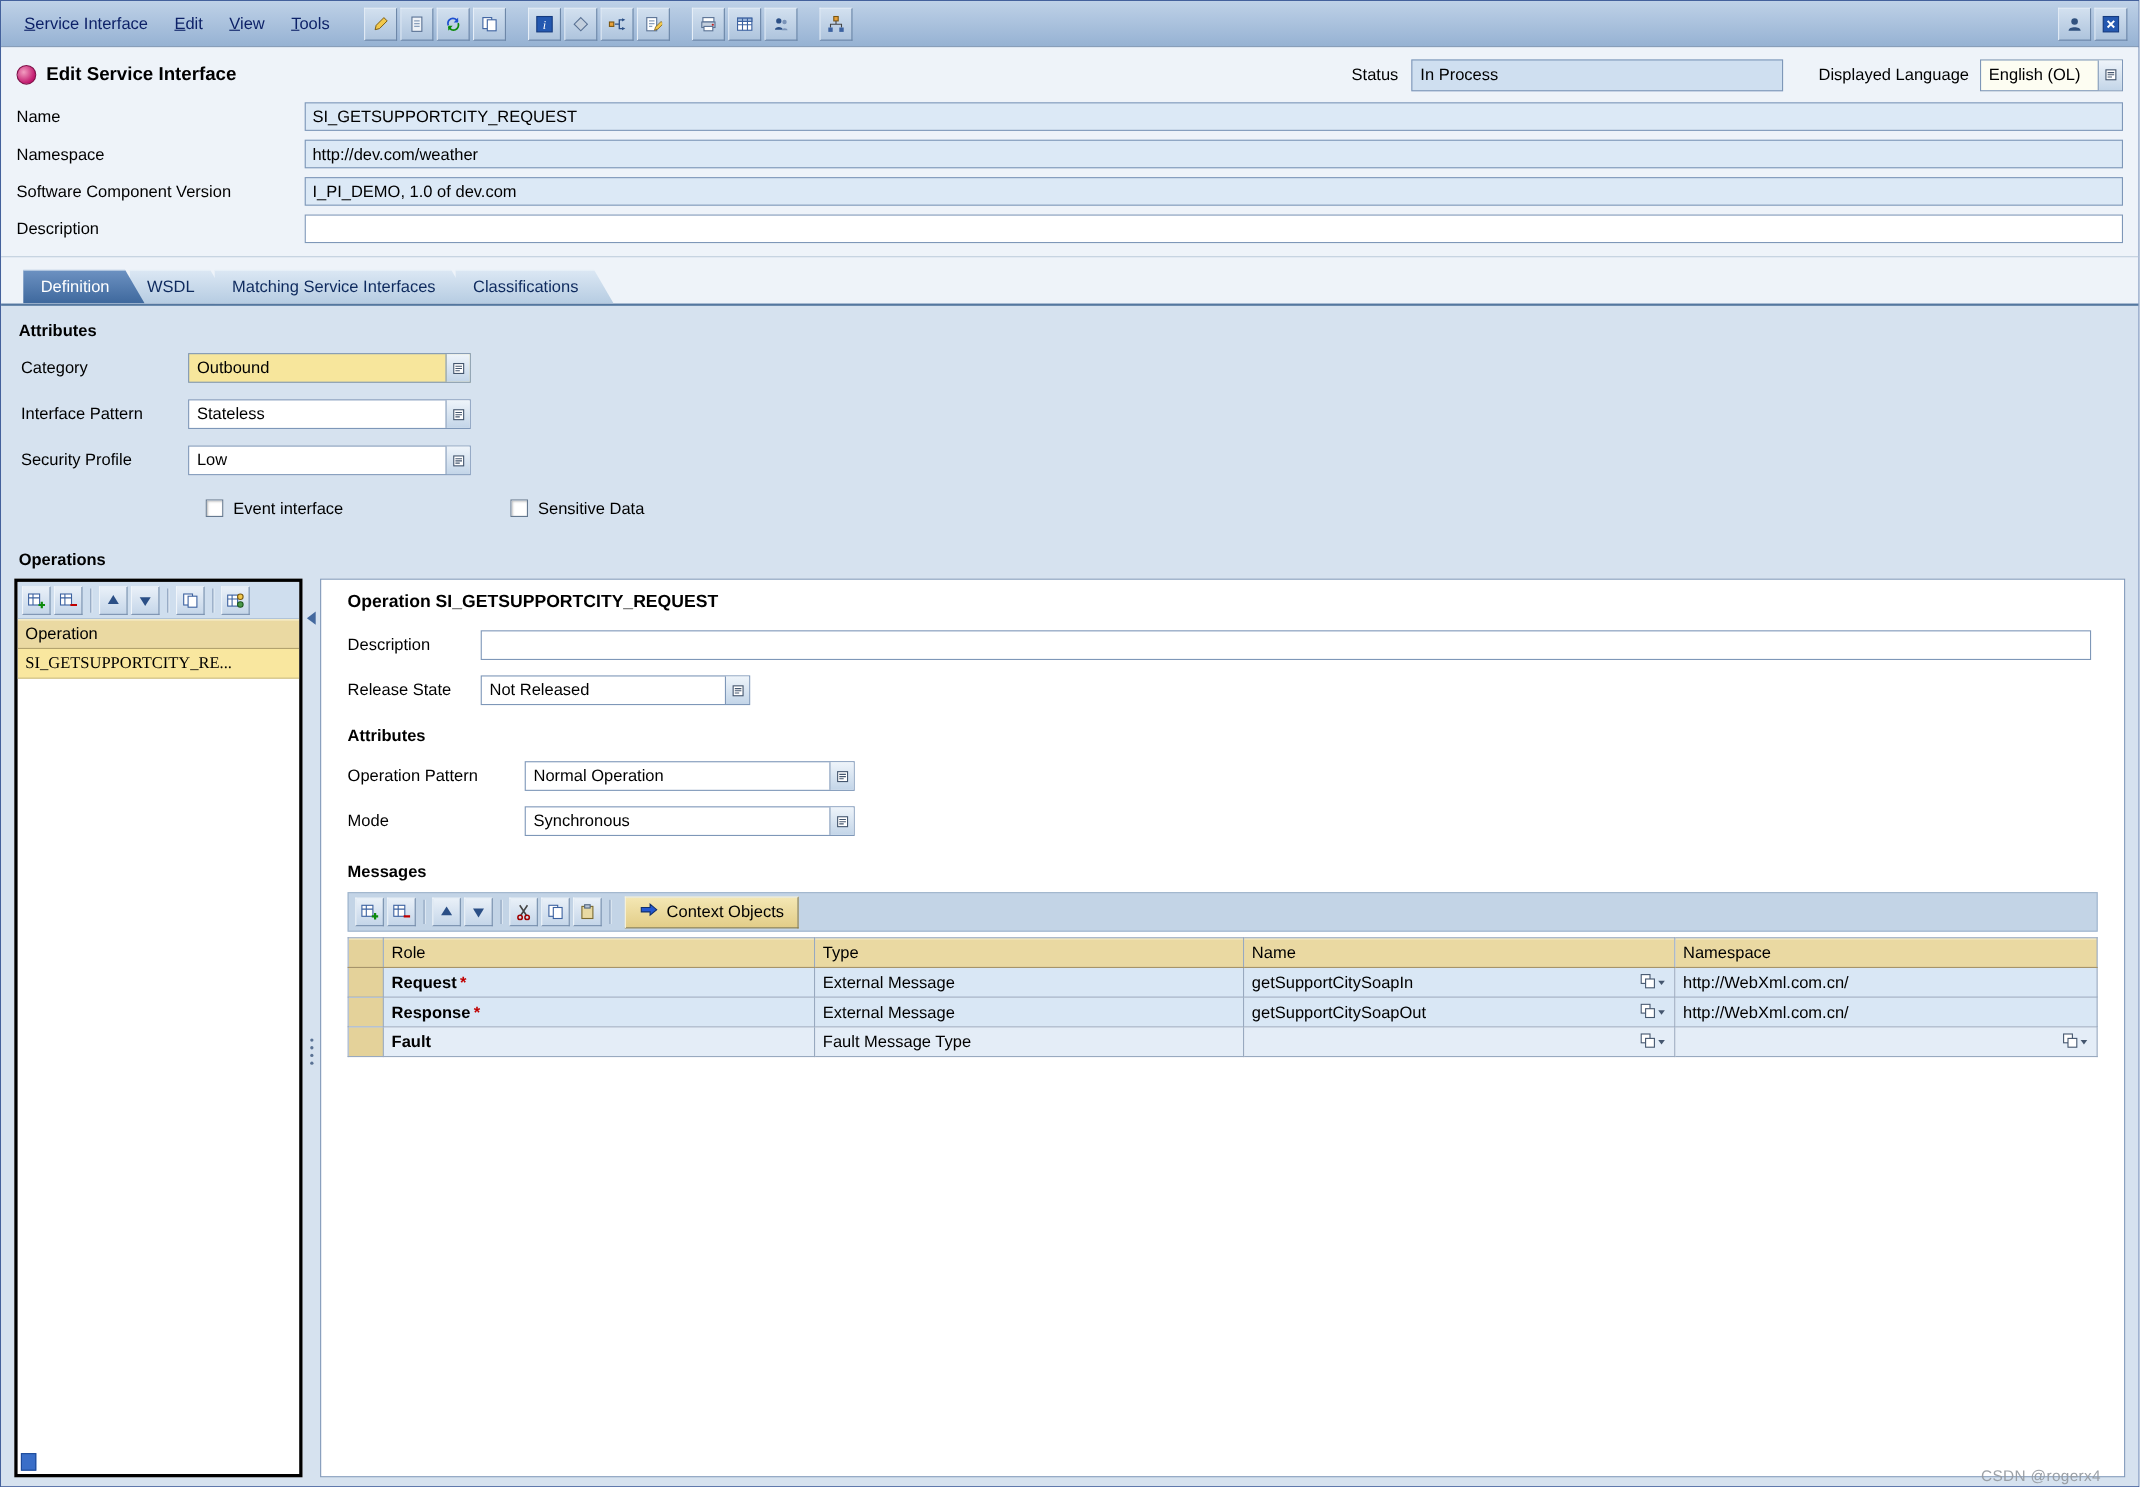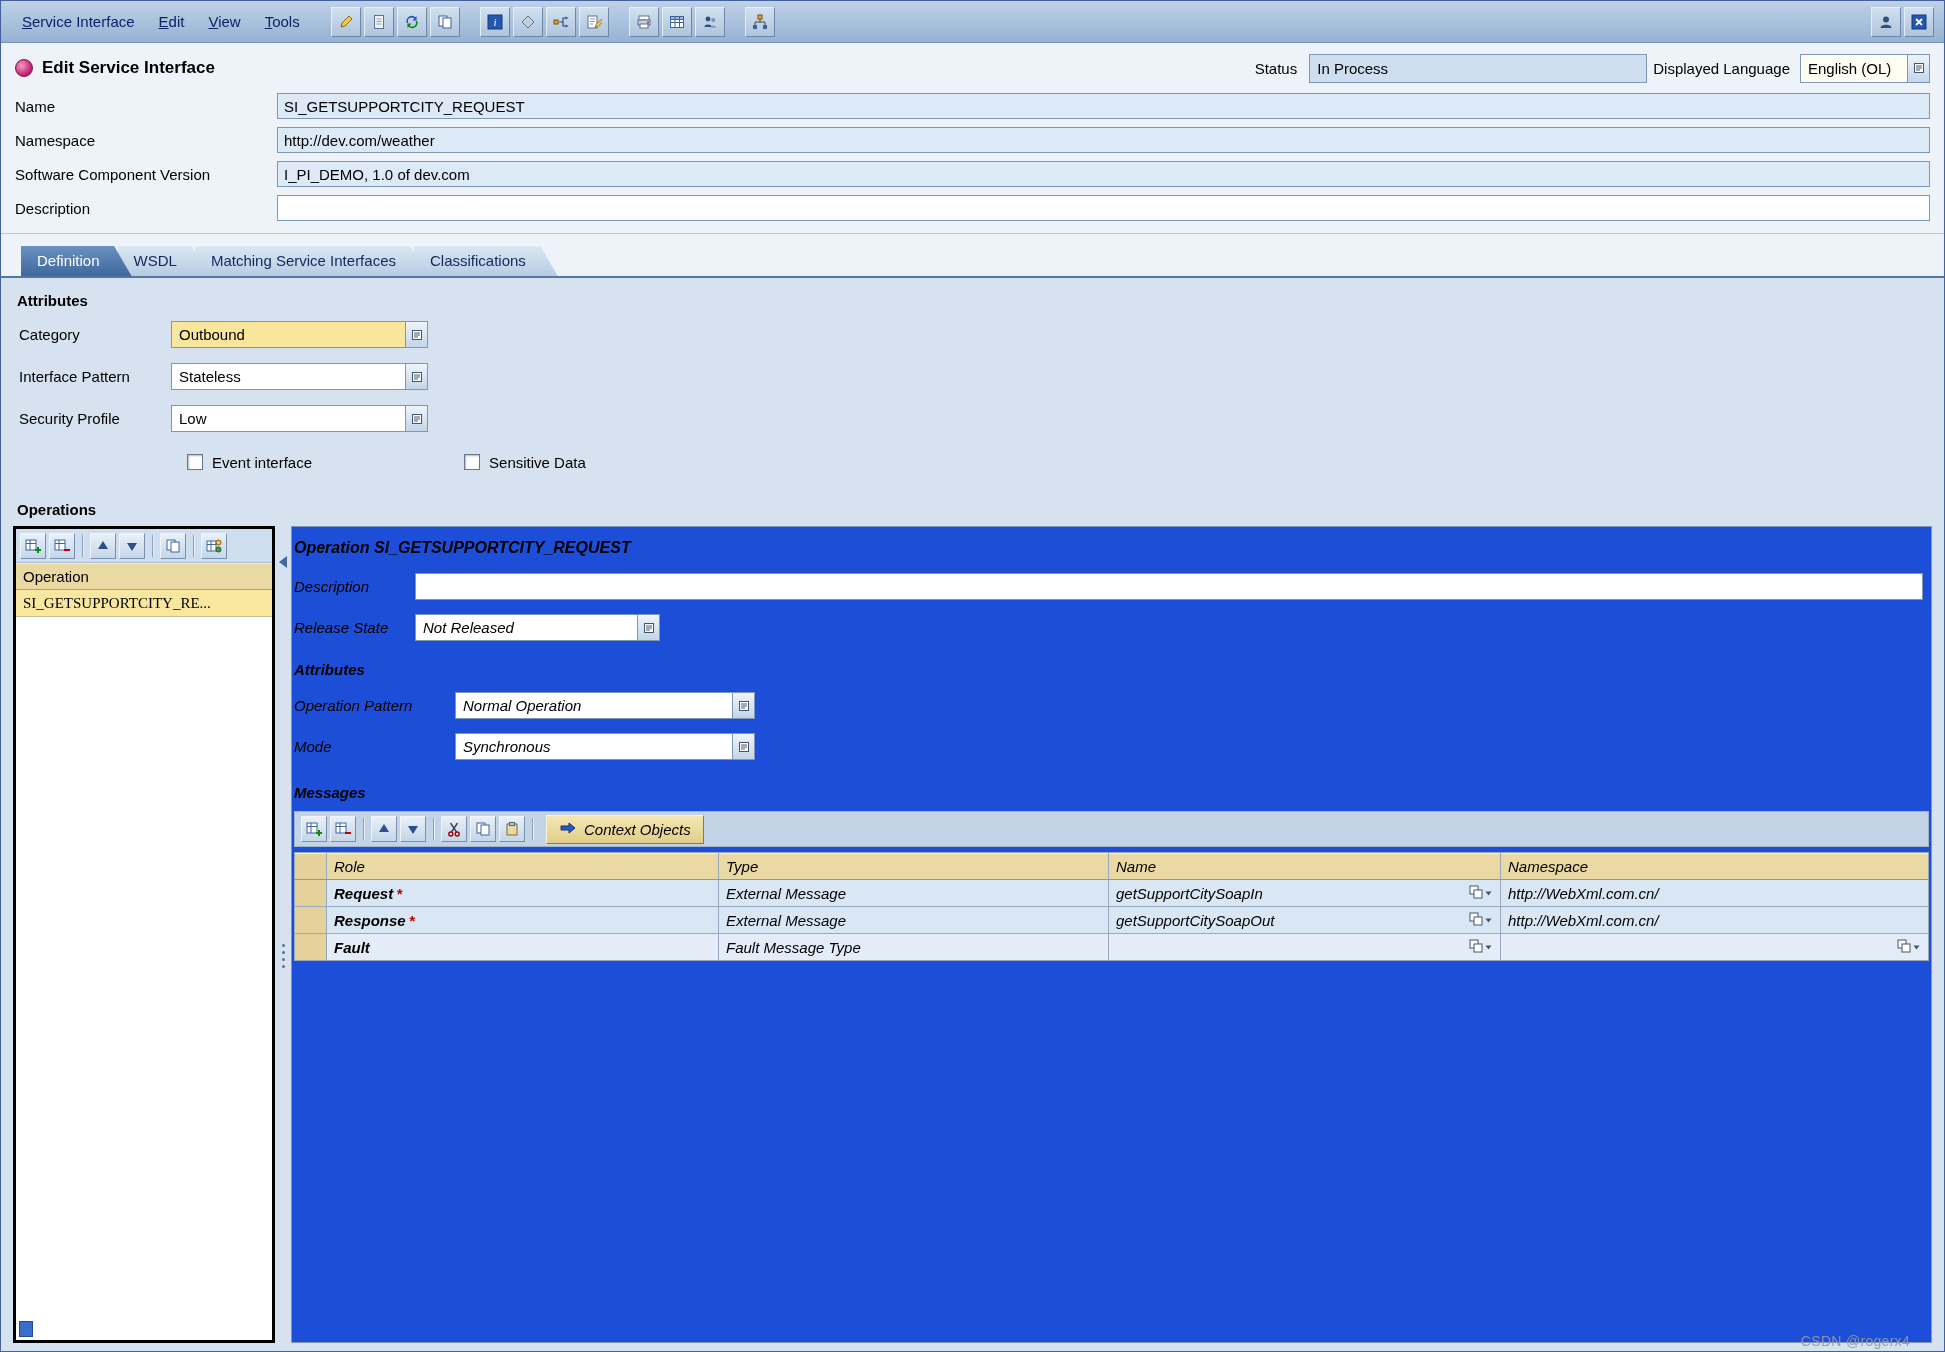--- a/index.html
+++ b/index.html
@@ -53,21 +53,21 @@
     background: radial-gradient(circle at 35% 35%, #f29cc0, #c2186e 70%);
     border: 1px solid #7e1048; margin-right: 9px; flex: 0 0 auto;
   }
   .page-title { font-weight: bold; font-size: 17px; white-space: nowrap; }
   .status-label { margin-left: auto; margin-right: 12px; white-space: nowrap; }
   .status-field {
     width: 338px; height: 29px;
     background: #cfdff0; border: 1px solid #7e97b8;
     display: flex; align-items: center; padding: 0 7px; overflow: hidden;
   }
-  .lang-label { margin-left: 6px; margin-right: 10px; white-space: nowrap; }
+  .lang-label { margin-left: 32px; margin-right: 10px; white-space: nowrap; }
   .form-row { display: flex; align-items: center; margin-top: 8px; }
   .form-label { width: 262px; flex: 0 0 262px; white-space: nowrap; }
   .field-ro {
     flex: 1; height: 26px; border: 1px solid #7e97b8;
     background: #dce9f6; display: flex; align-items: center;
     padding: 0 6px; overflow: hidden; white-space: nowrap;
   }
   .field-input {
     flex: 1; height: 26px; border: 1px solid #7e97b8;
     background: #fff; font: inherit; padding: 0 6px;
@@ -161,22 +161,22 @@
   .splitter .arrow {
     margin-top: 30px; width: 0; height: 0;
     border-top: 6px solid transparent; border-bottom: 6px solid transparent;
     border-right: 8px solid #44699e;
   }
   .splitter .dots { margin: auto 0; display: flex; flex-direction: column; gap: 4px; }
   .splitter .dots i { width: 3px; height: 3px; background: #5a7294; border-radius: 50%; display: block; }
 
   .ops-detail {
     flex: 1; min-width: 0;
-    border: 1px solid #7e97b8; background: #1d4ed8;
-    padding: 12px 2px; overflow: hidden; font-style: italic;
+    border: 1px solid #7e97b8; background: #ffffff;
+    padding: 12px 24px; overflow: hidden;
   }
   .detail-title { font-weight: bold; font-size: 16px; margin-bottom: 16px; white-space: nowrap; }
   .detail-row { display: flex; align-items: center; margin-bottom: 14px; }
   .detail-label { width: 121px; flex: 0 0 121px; white-space: nowrap; }
   .attr2-label { width: 161px; flex: 0 0 161px; white-space: nowrap; }
   .desc-input {
     flex: 1; height: 27px; border: 1px solid #7e97b8;
     background: #fff; font: inherit; padding: 0 6px; margin-right: 6px;
   }
   .combo.w245 { width: 245px; }

